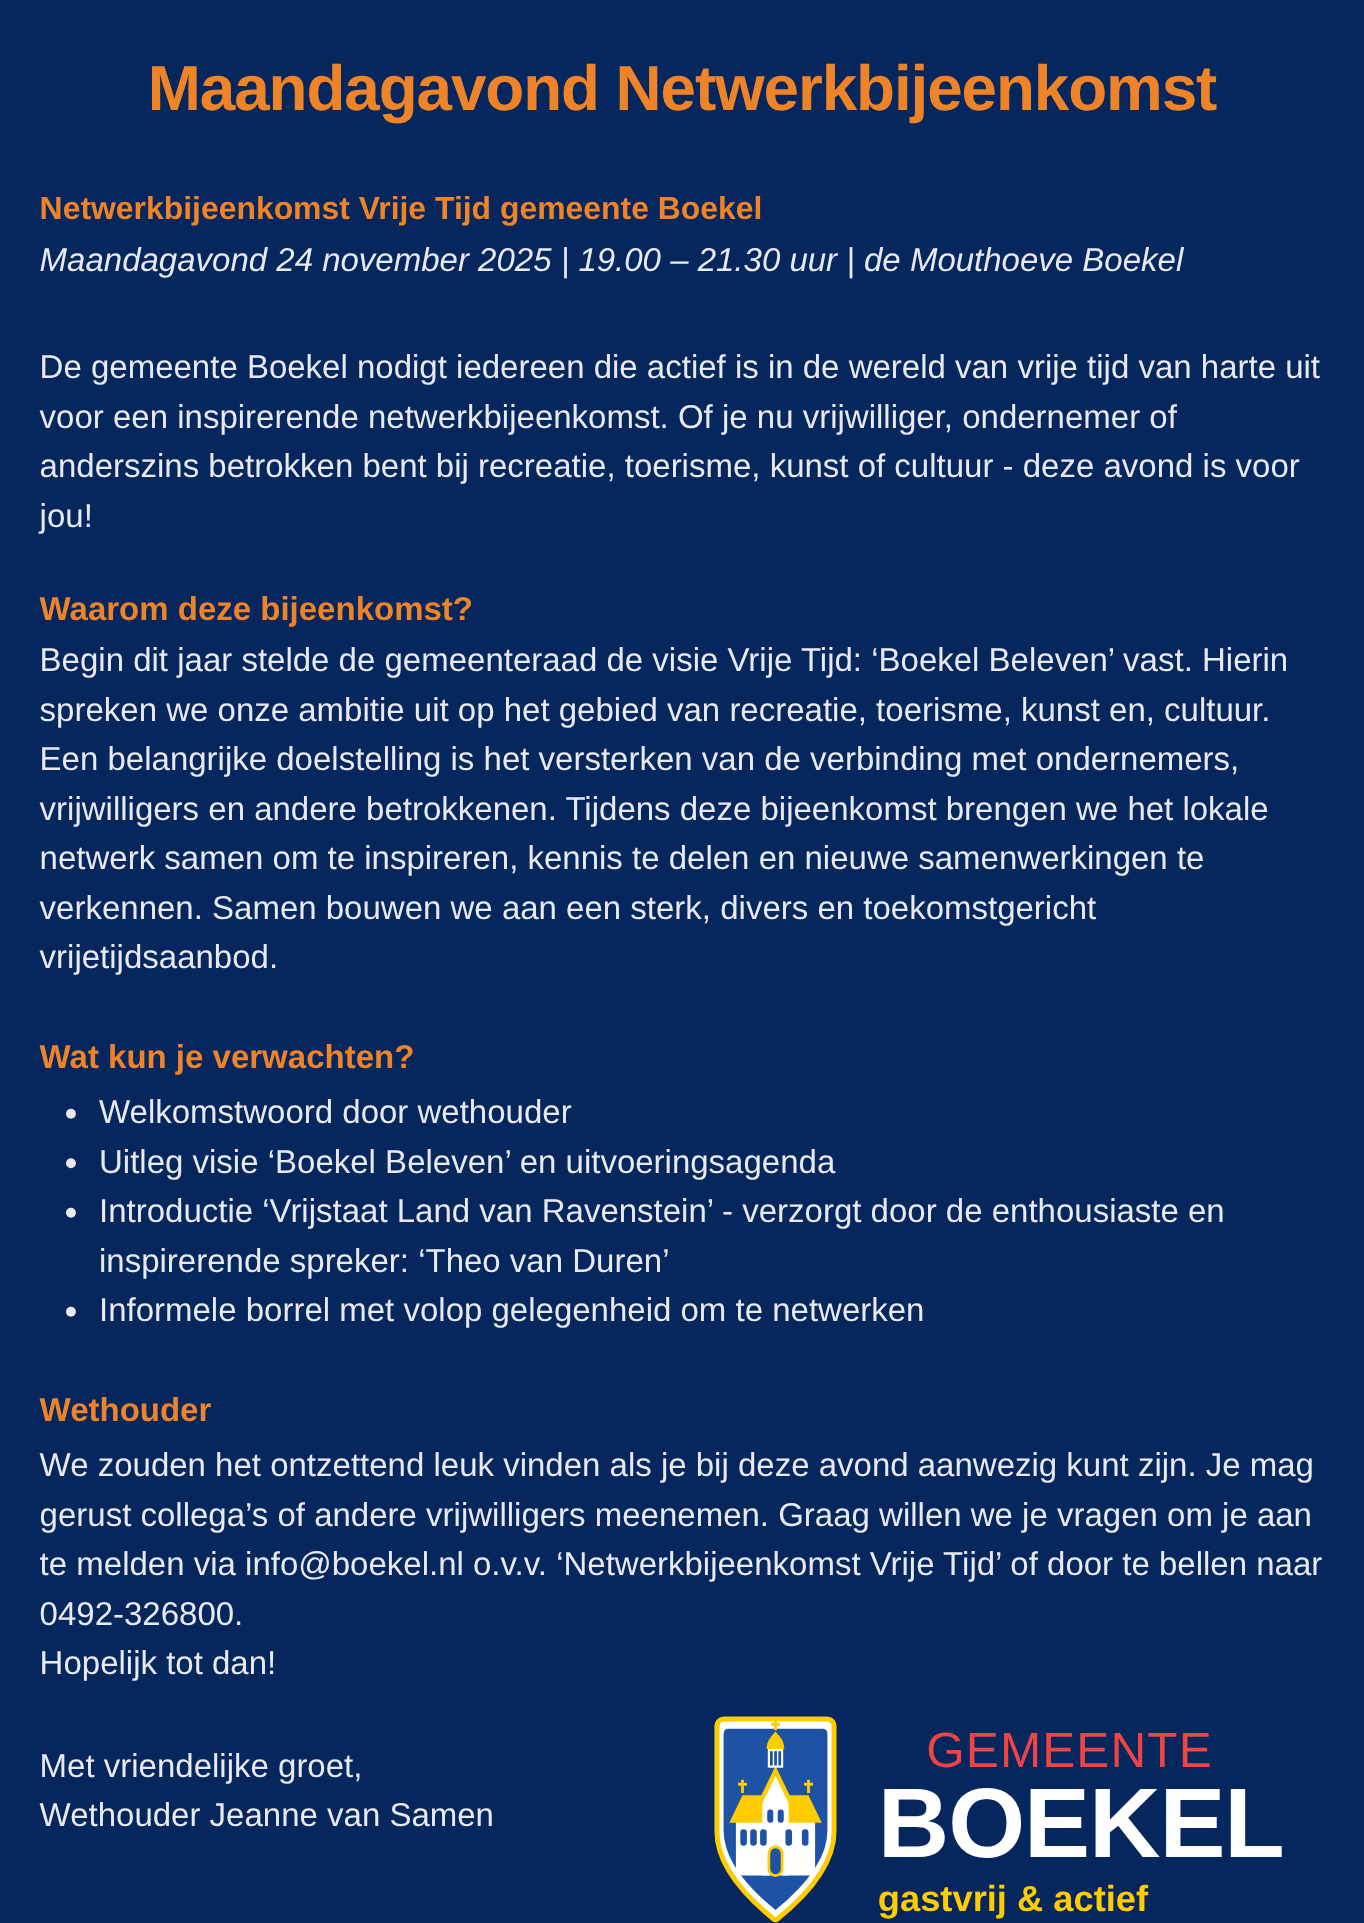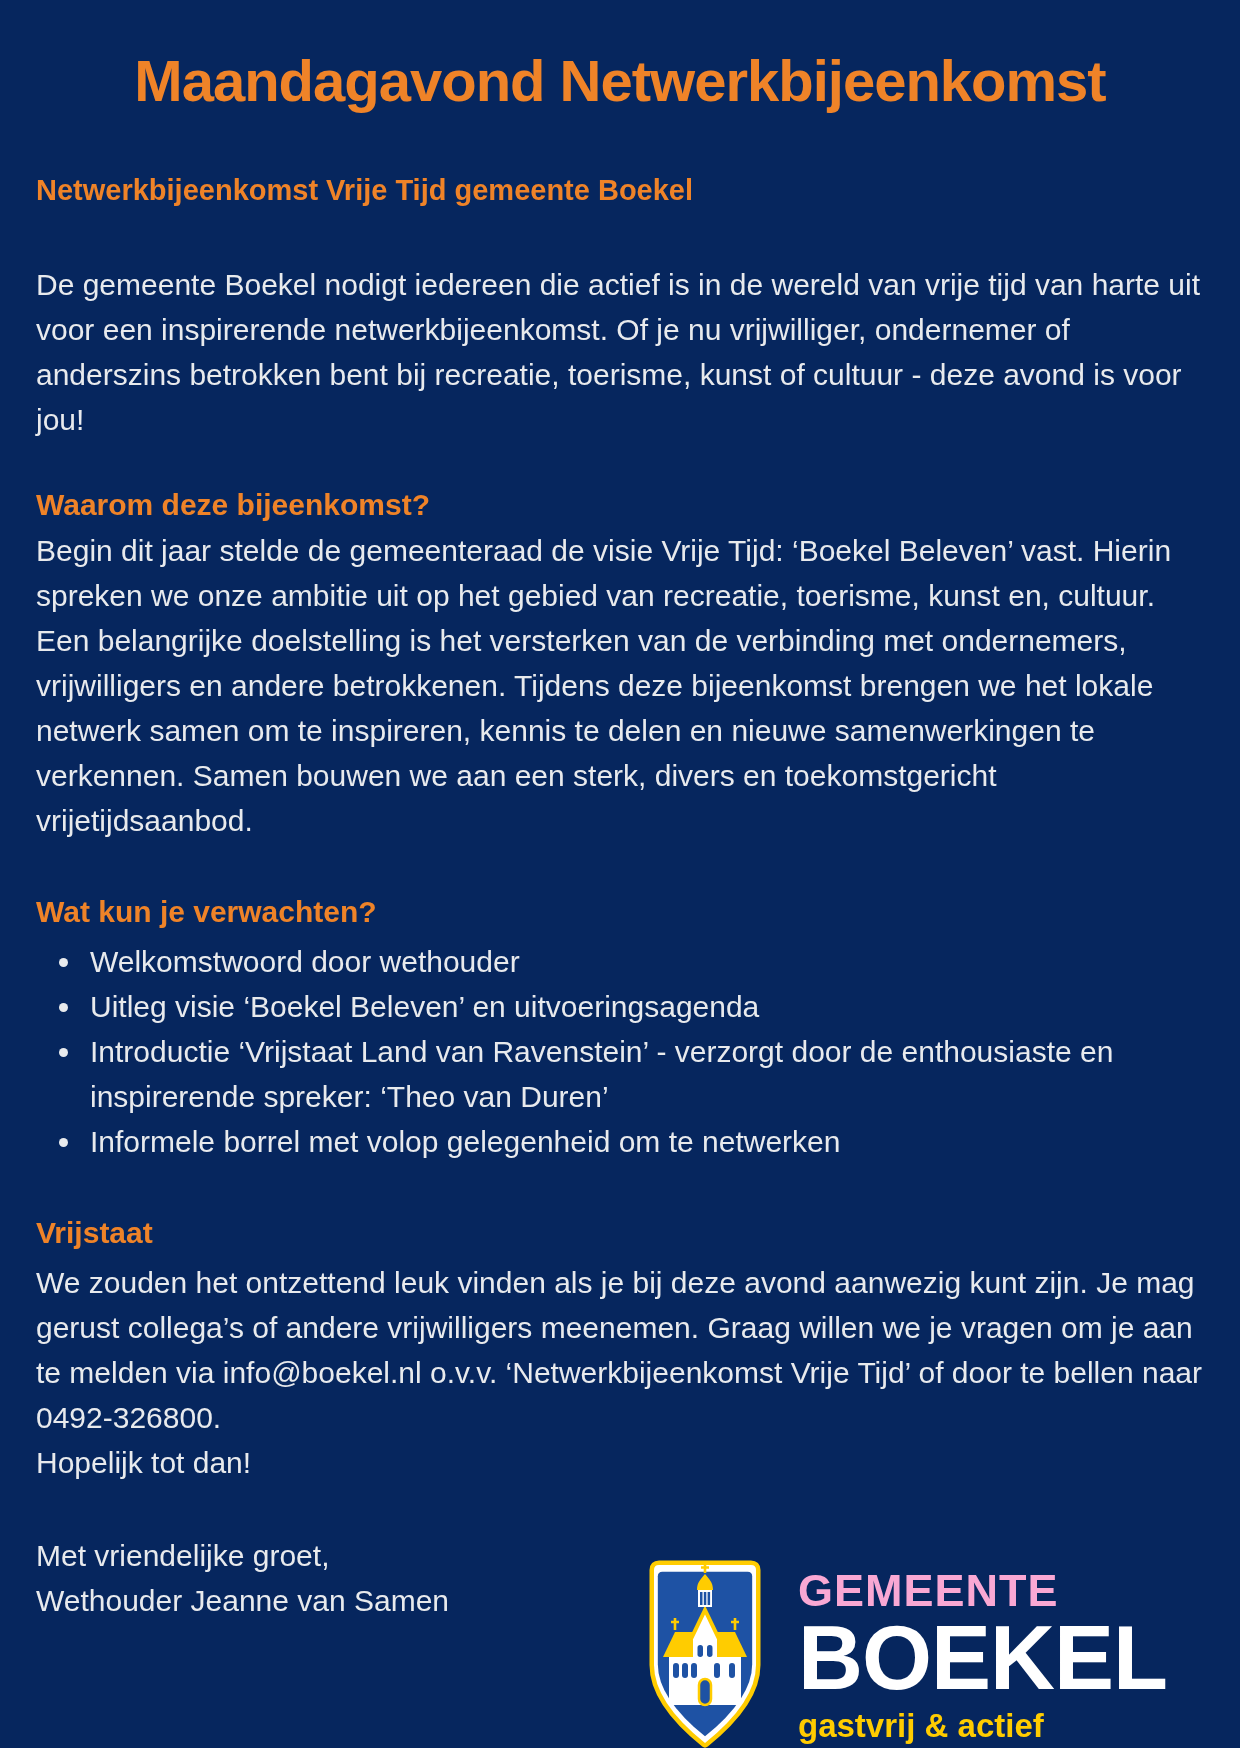--- a/index.html
+++ b/index.html
@@ -82,25 +82,26 @@
   .logo {
     position: absolute;
     left: 648px;
     top: 1512px;
     display: flex;
     align-items: flex-start;
   }
   .logo-shield { width: 114px; height: 188px; display: block; }
   .logo-text { margin-left: 36px; padding-top: 8px; }
   .logo-gemeente {
-    color: #f9a8d4;
+    color: #ef4444;
     font-size: 45px;
     line-height: 46px;
-    font-weight: bold;
+    font-weight: normal;
     letter-spacing: 1px;
+    margin-left: 44px;
   }
   .logo-boekel {
     color: #FFFFFF;
     font-size: 90px;
     line-height: 92px;
     font-weight: bold;
     letter-spacing: -1px;
     margin-top: -2px;
   }
   .logo-tagline {
@@ -112,35 +113,36 @@
   }
 </style>
 </head>
 <body>
 
 <div class="page">
 
   <h1 class="title">Maandagavond Netwerkbijeenkomst</h1>
 
   <div class="event-heading">Netwerkbijeenkomst Vrije Tijd gemeente Boekel</div>
+  <div class="event-details">Maandagavond 24 november 2025 | 19.00 – 21.30 uur | de Mouthoeve Boekel</div>
 
   <p class="body-p intro">De gemeente Boekel nodigt iedereen die actief is in de wereld van vrije tijd van harte uit voor een inspirerende netwerkbijeenkomst. Of je nu vrijwilliger, ondernemer of anderszins betrokken bent bij recreatie, toerisme, kunst of cultuur - deze avond is voor jou!</p>
 
   <h2 class="section-h" id="why-h">Waarom deze bijeenkomst?</h2>
   <p class="body-p" id="why-p">Begin dit jaar stelde de gemeenteraad de visie Vrije Tijd: ‘Boekel Beleven’ vast. Hierin spreken we onze ambitie uit op het gebied van recreatie, toerisme, kunst en, cultuur. Een belangrijke doelstelling is het versterken van de verbinding met ondernemers, vrijwilligers en andere betrokkenen. Tijdens deze bijeenkomst brengen we het lokale netwerk samen om te inspireren, kennis te delen en nieuwe samenwerkingen te verkennen. Samen bouwen we aan een sterk, divers en toekomstgericht vrijetijdsaanbod.</p>
 
   <h2 class="section-h" id="expect-h">Wat kun je verwachten?</h2>
   <ul class="expect-list">
     <li>Welkomstwoord door wethouder</li>
     <li>Uitleg visie ‘Boekel Beleven’ en uitvoeringsagenda</li>
     <li>Introductie ‘Vrijstaat Land van Ravenstein’ - verzorgt door de enthousiaste en inspirerende spreker: ‘Theo van Duren’</li>
     <li>Informele borrel met volop gelegenheid om te netwerken</li>
   </ul>
 
-  <h2 class="section-h" id="signup-h">Vrijstaat</h2>
+  <h2 class="section-h" id="signup-h">Wethouder</h2>
   <p class="body-p" id="signup-p">We zouden het ontzettend leuk vinden als je bij deze avond aanwezig kunt zijn. Je mag gerust collega’s of andere vrijwilligers meenemen. Graag willen we je vragen om je aan te melden via info@boekel.nl o.v.v. ‘Netwerkbijeenkomst Vrije Tijd’ of door te bellen naar 0492-326800.</p>
 
   <p class="body-p hope">Hopelijk tot dan!</p>
   <p class="body-p greeting">Met vriendelijke groet,</p>
   <p class="body-p signature">Wethouder Jeanne van Samen</p>
 
   <div class="logo">
     <svg class="logo-shield" viewBox="0 0 114 188" aria-hidden="true">
 
       <path d="M 6 10 Q 6 5 11 5 L 103 5 Q 108 5 108 10 L 108 105 Q 108 142 57 183 Q 6 142 6 105 Z" fill="#FFCC00" stroke="#FFCC00" stroke-width="9" stroke-linejoin="round"></path>

